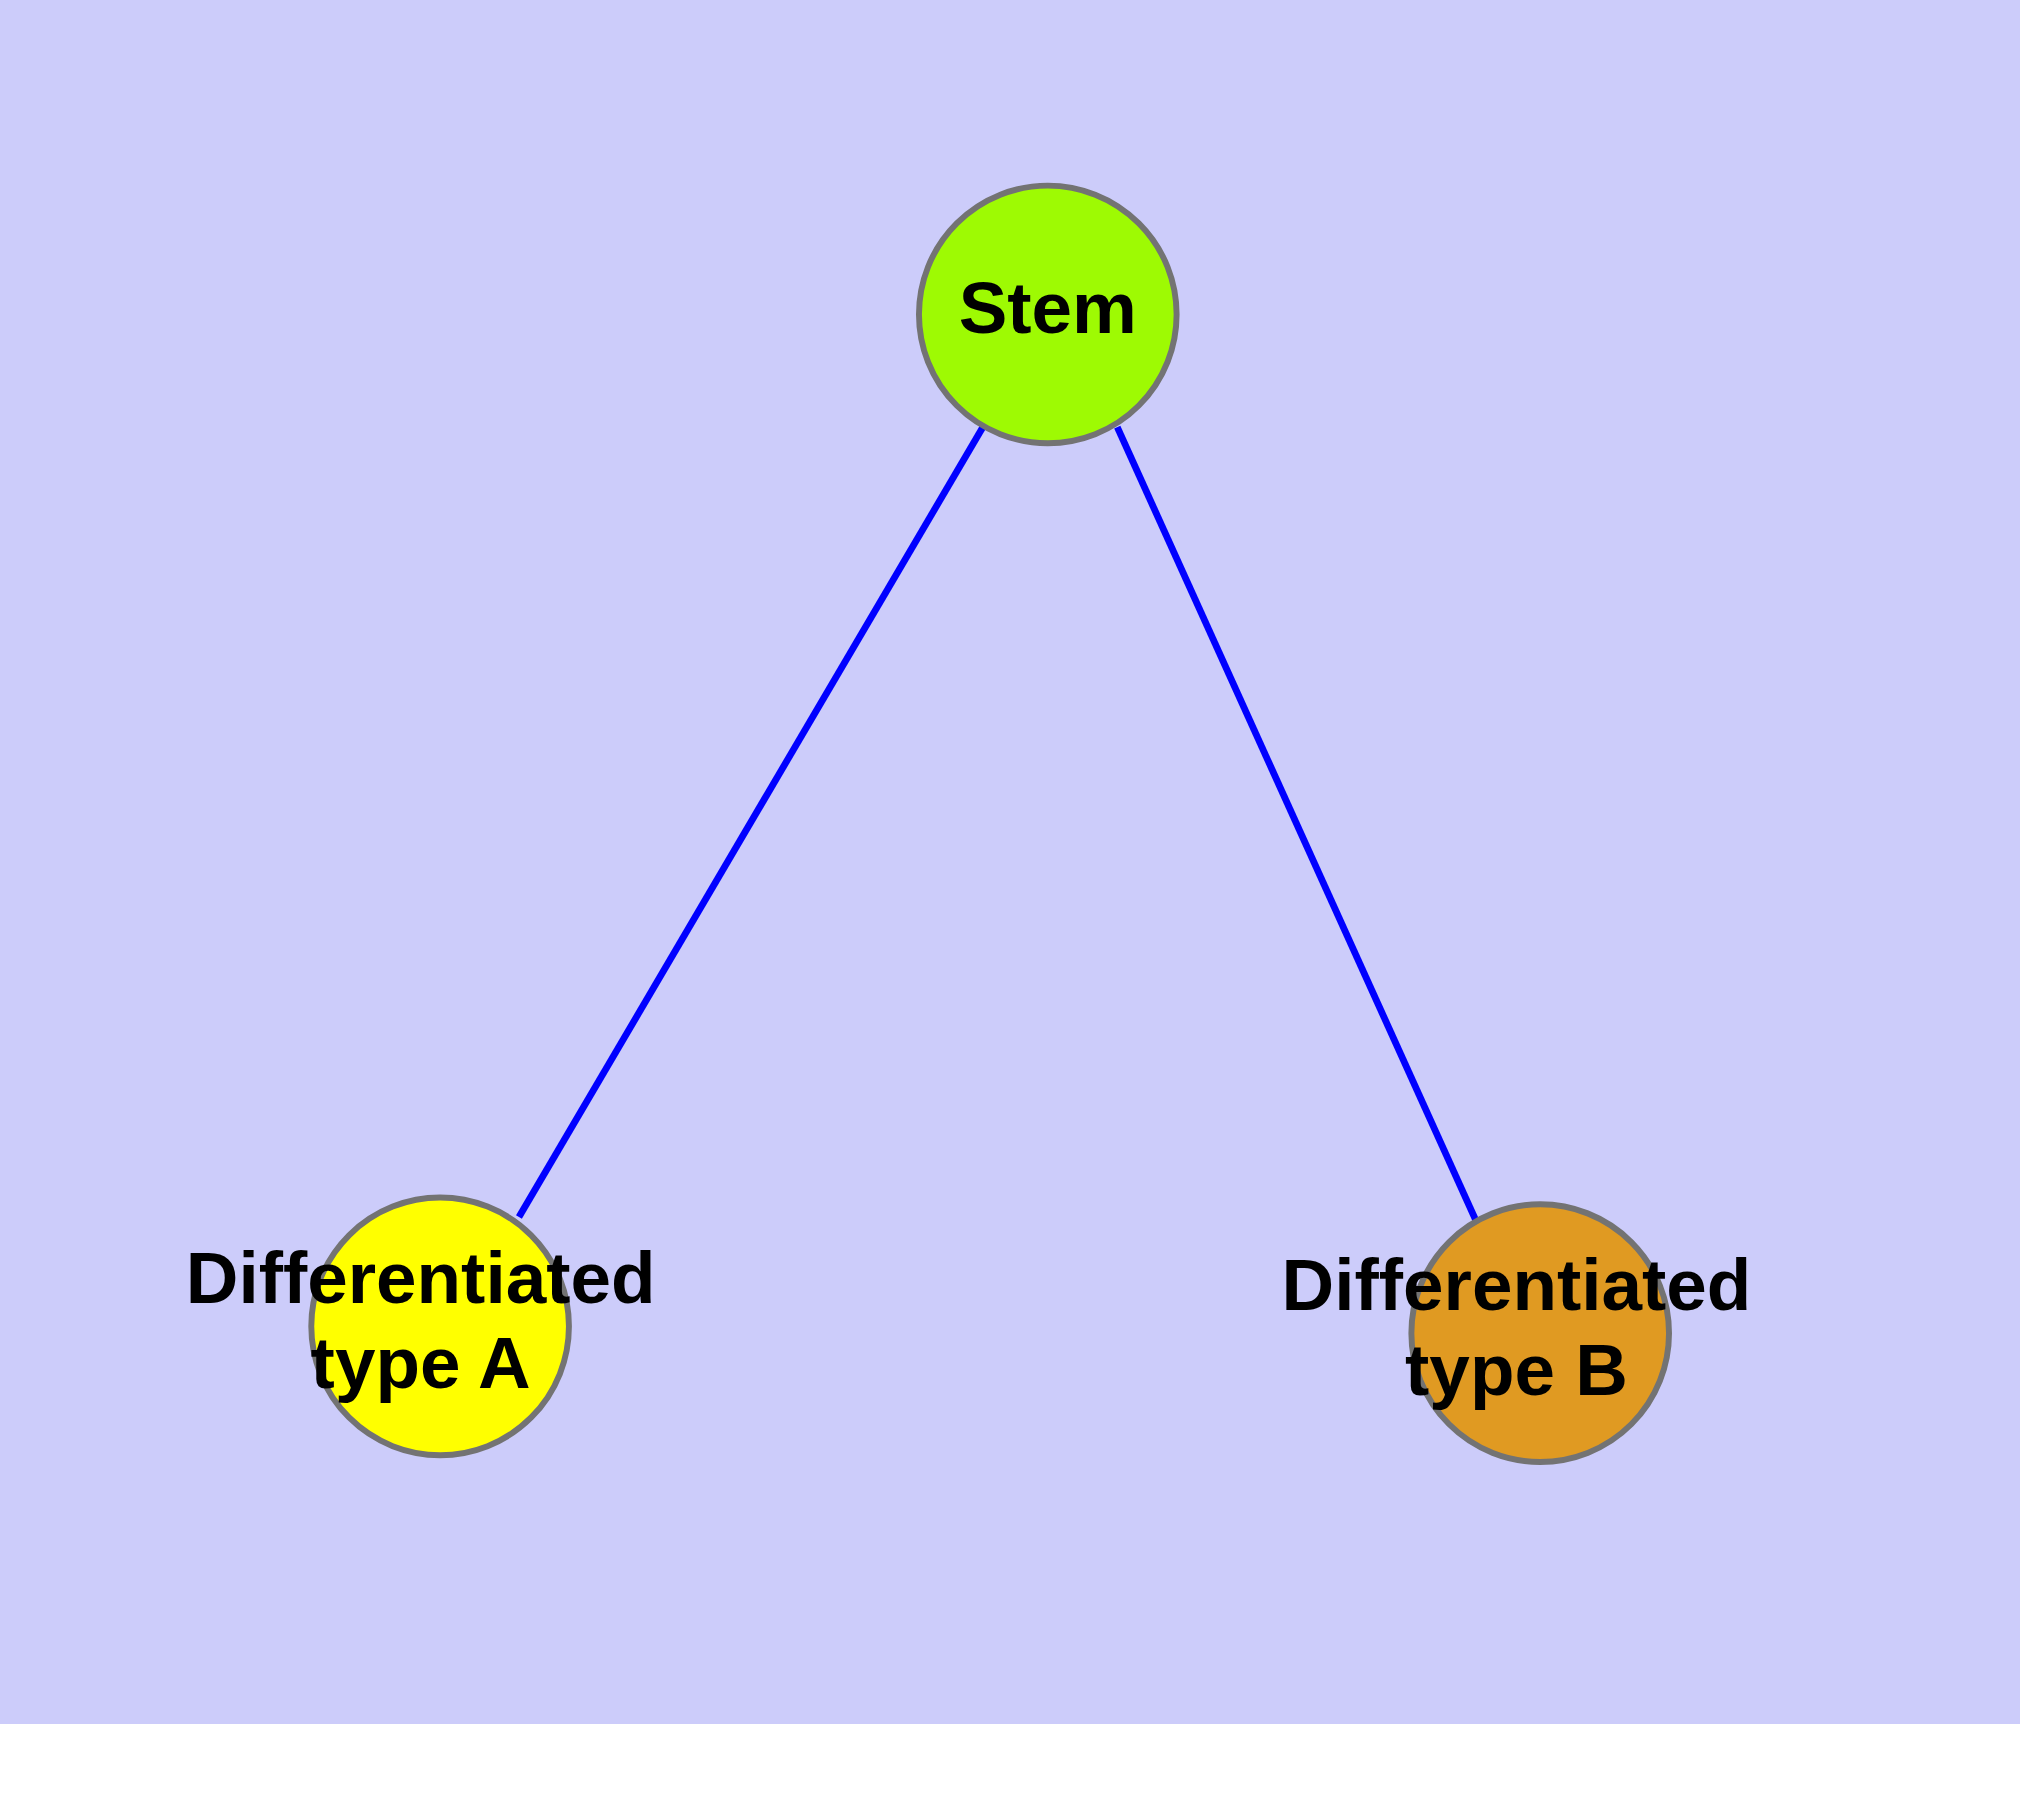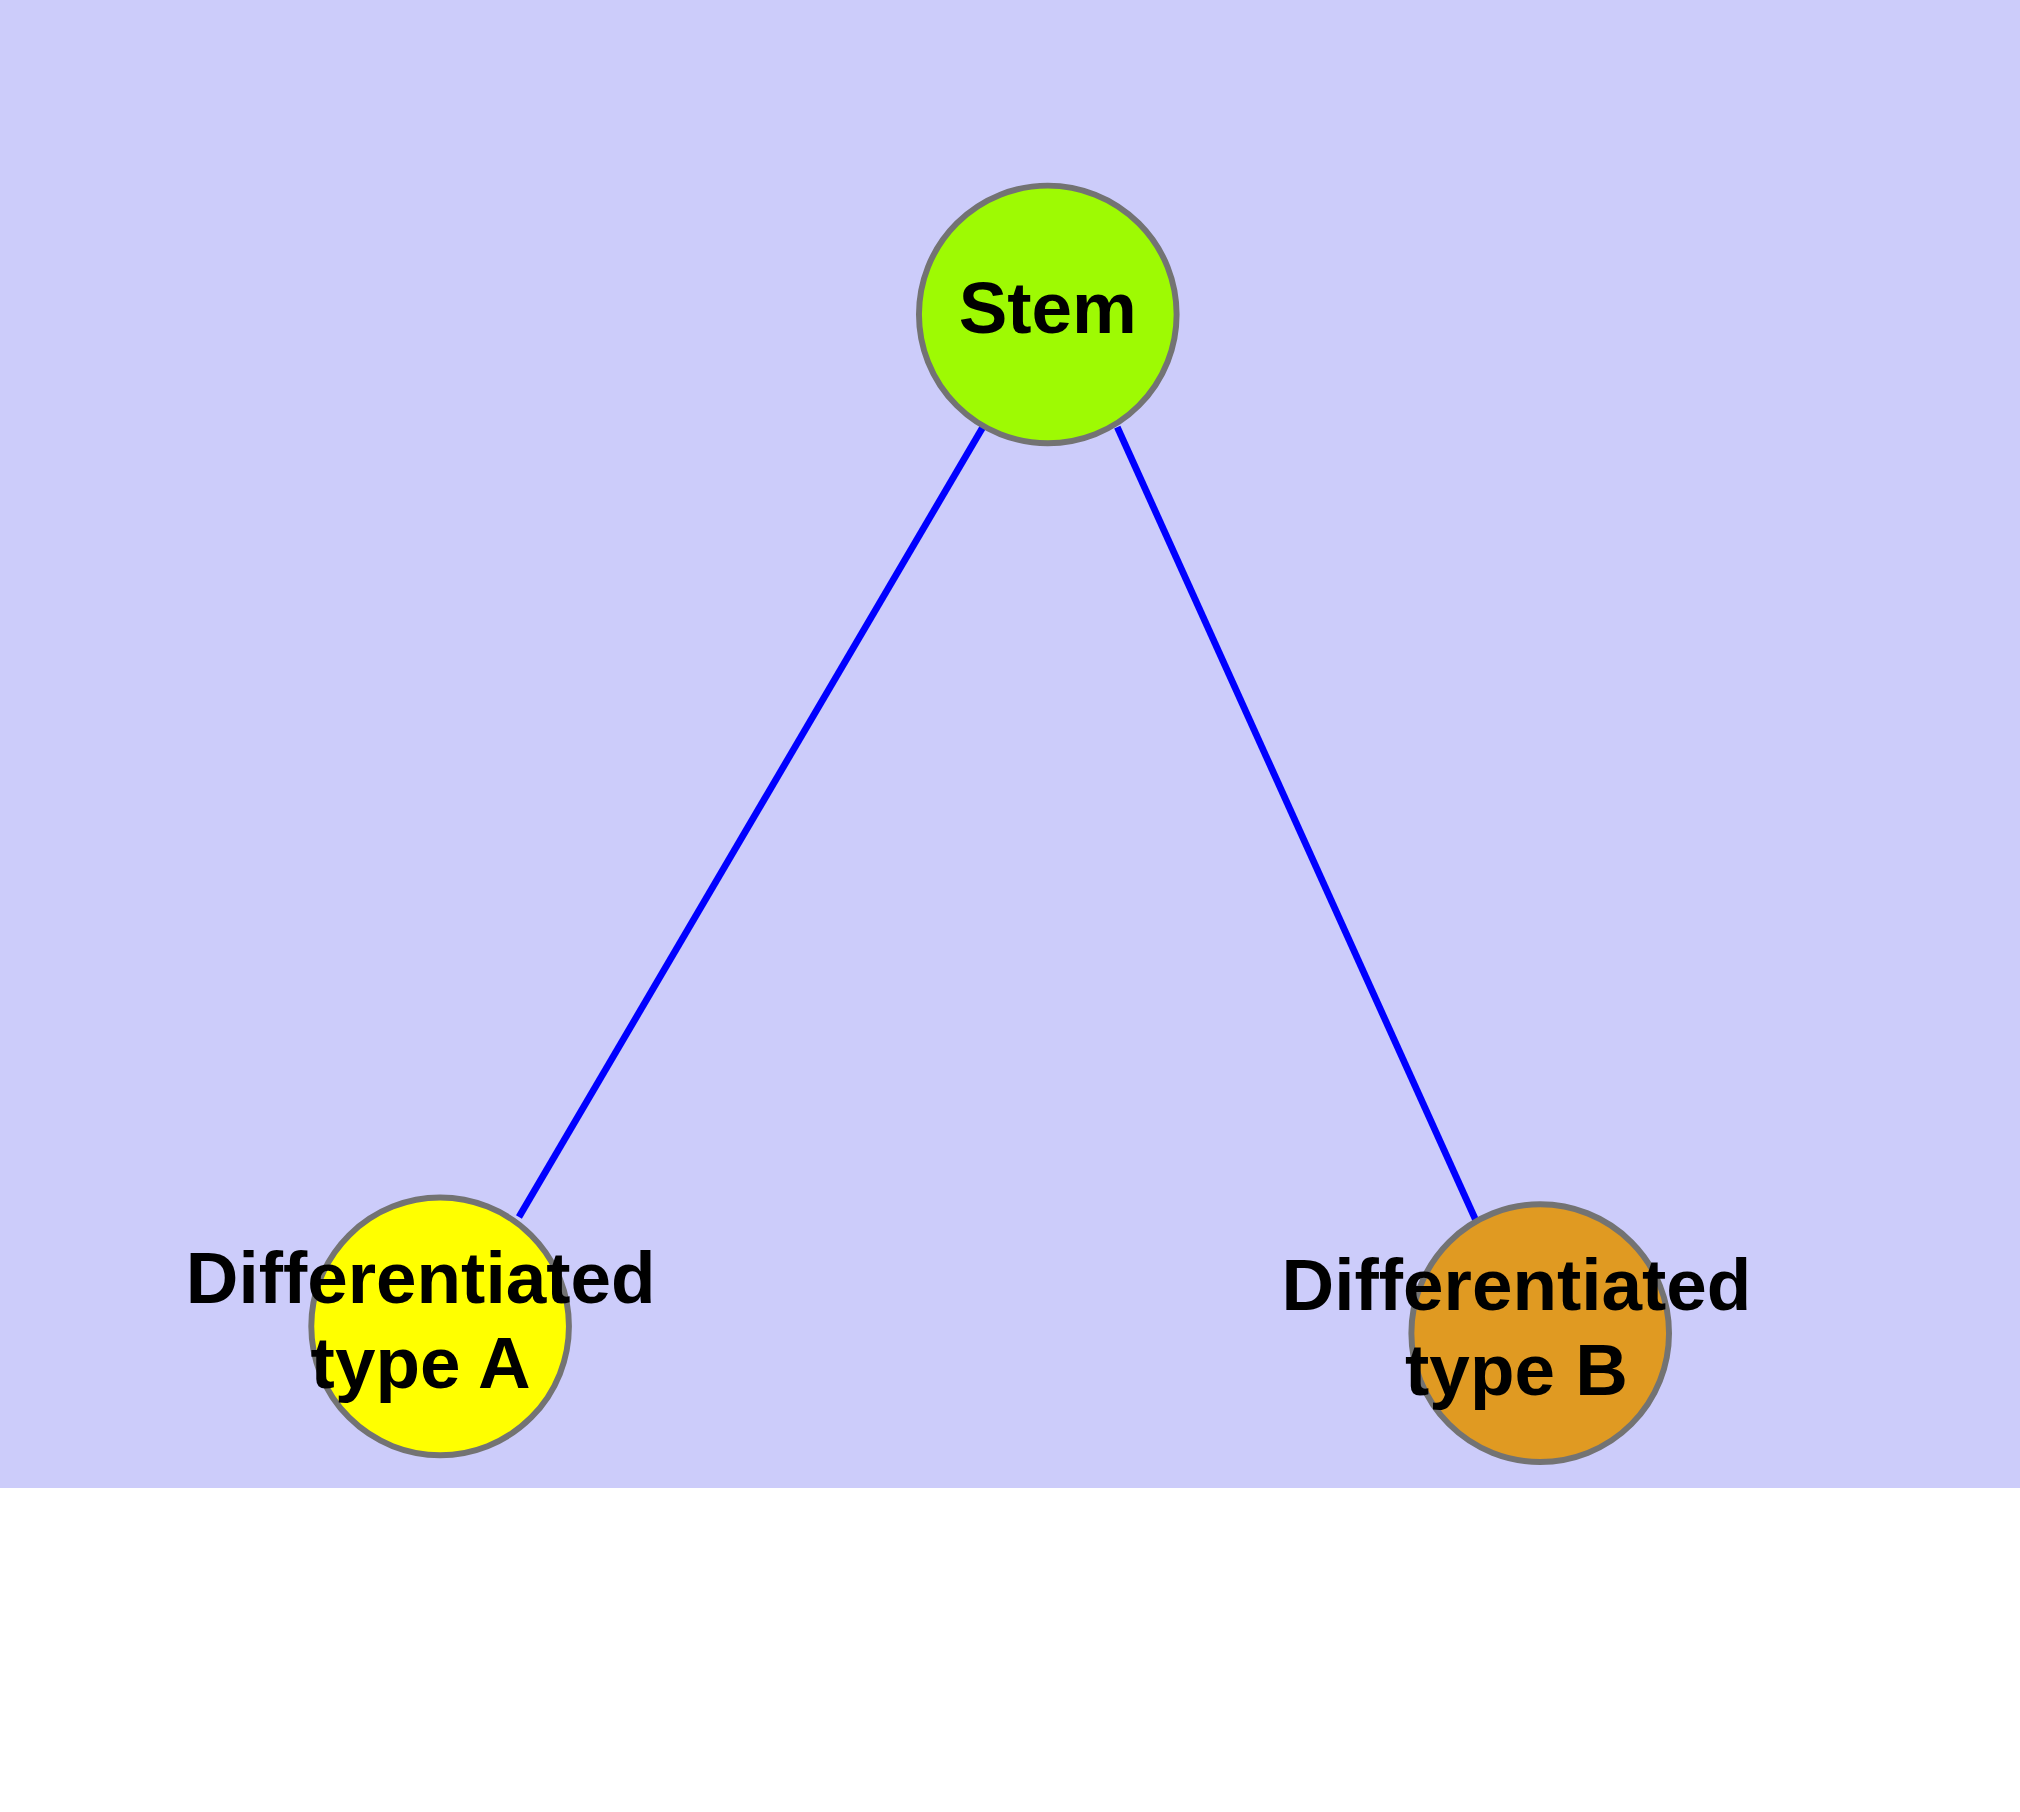--- a/index.html
+++ b/index.html
@@ -25,21 +25,21 @@
   .node-label {
     font-family: "Liberation Sans", sans-serif;
     font-weight: bold;
     fill: #000000;
     dominant-baseline: middle;
   }
 </style>
 </head>
 <body>
 
-<div id="canvas" style="width: 2021px; height: 1488px; background: rgb(204, 204, 250);">
+<div id="canvas" style="width: 2021px; height: 1724px; background: rgb(204, 204, 250);">
   <svg id="graph-svg" viewBox="0 0 2384 2138" xmlns="http://www.w3.org/2000/svg">
 
     <rect id="bg-rect" x="0" y="0" width="2376" height="2130" fill="#CCCCFA"></rect>
 
     <g>
       <line id="edge-0" x1="1160" y1="503" x2="612" y2="1436" stroke="#0000FF" stroke-width="8" stroke-linecap="butt"></line>
       <line id="edge-1" x1="1318" y1="504" x2="1742" y2="1442" stroke="#0000FF" stroke-width="8" stroke-linecap="butt"></line>
     </g>
 
     <g>

